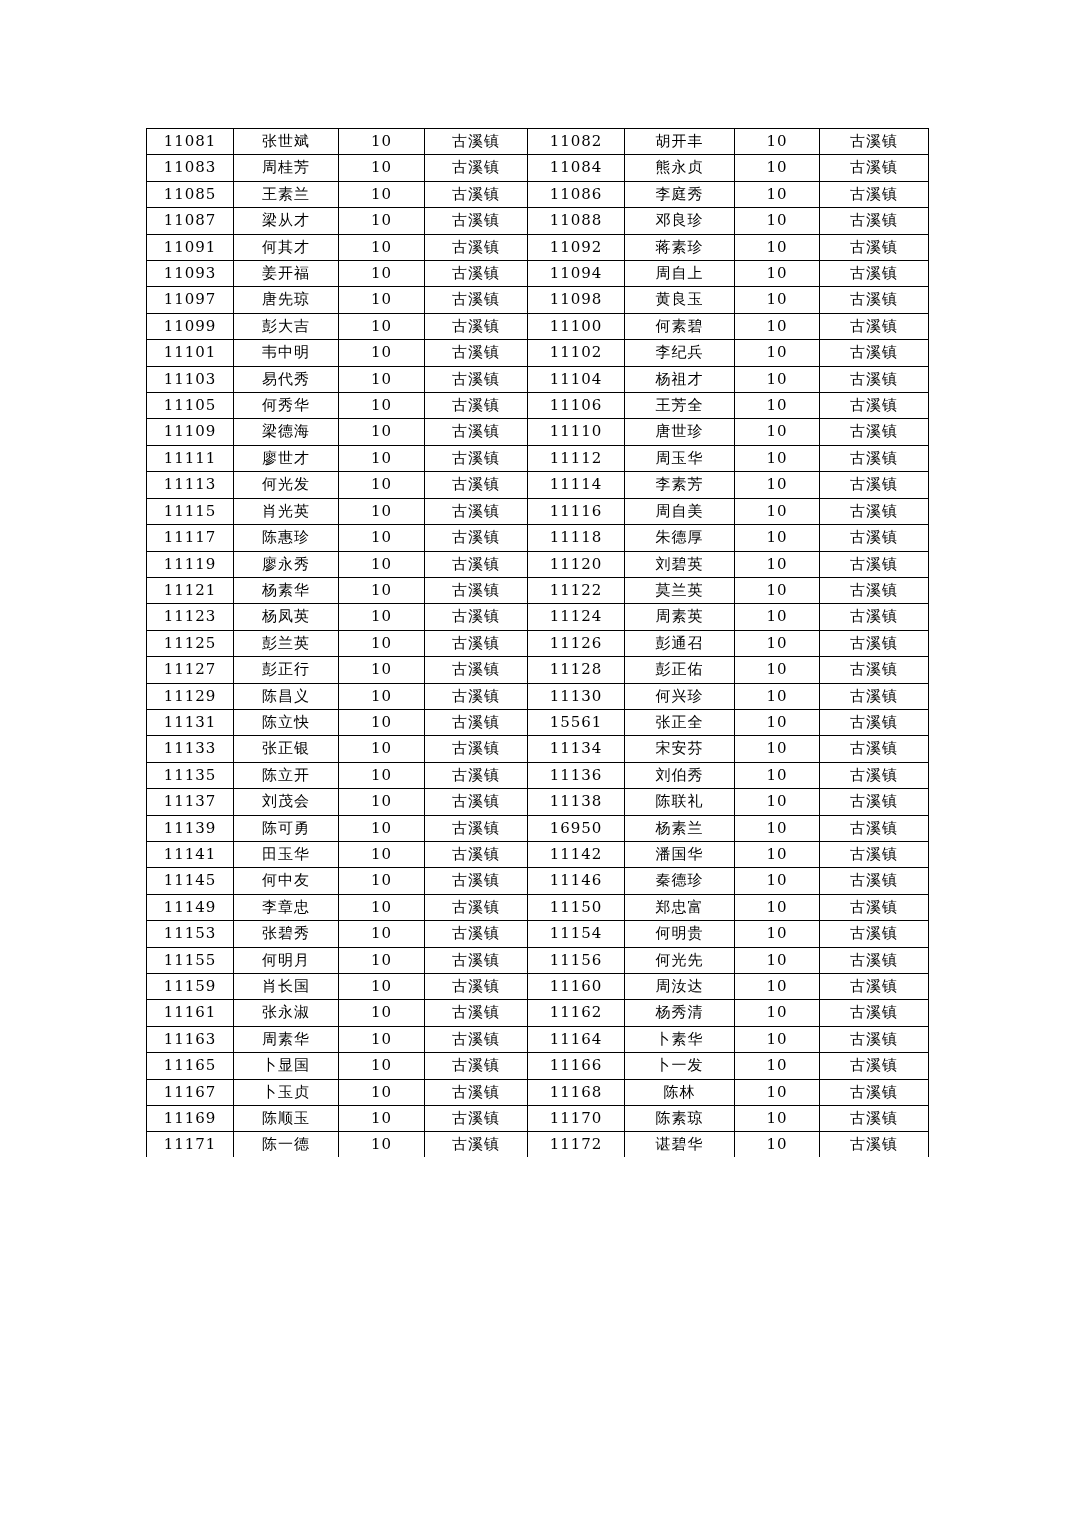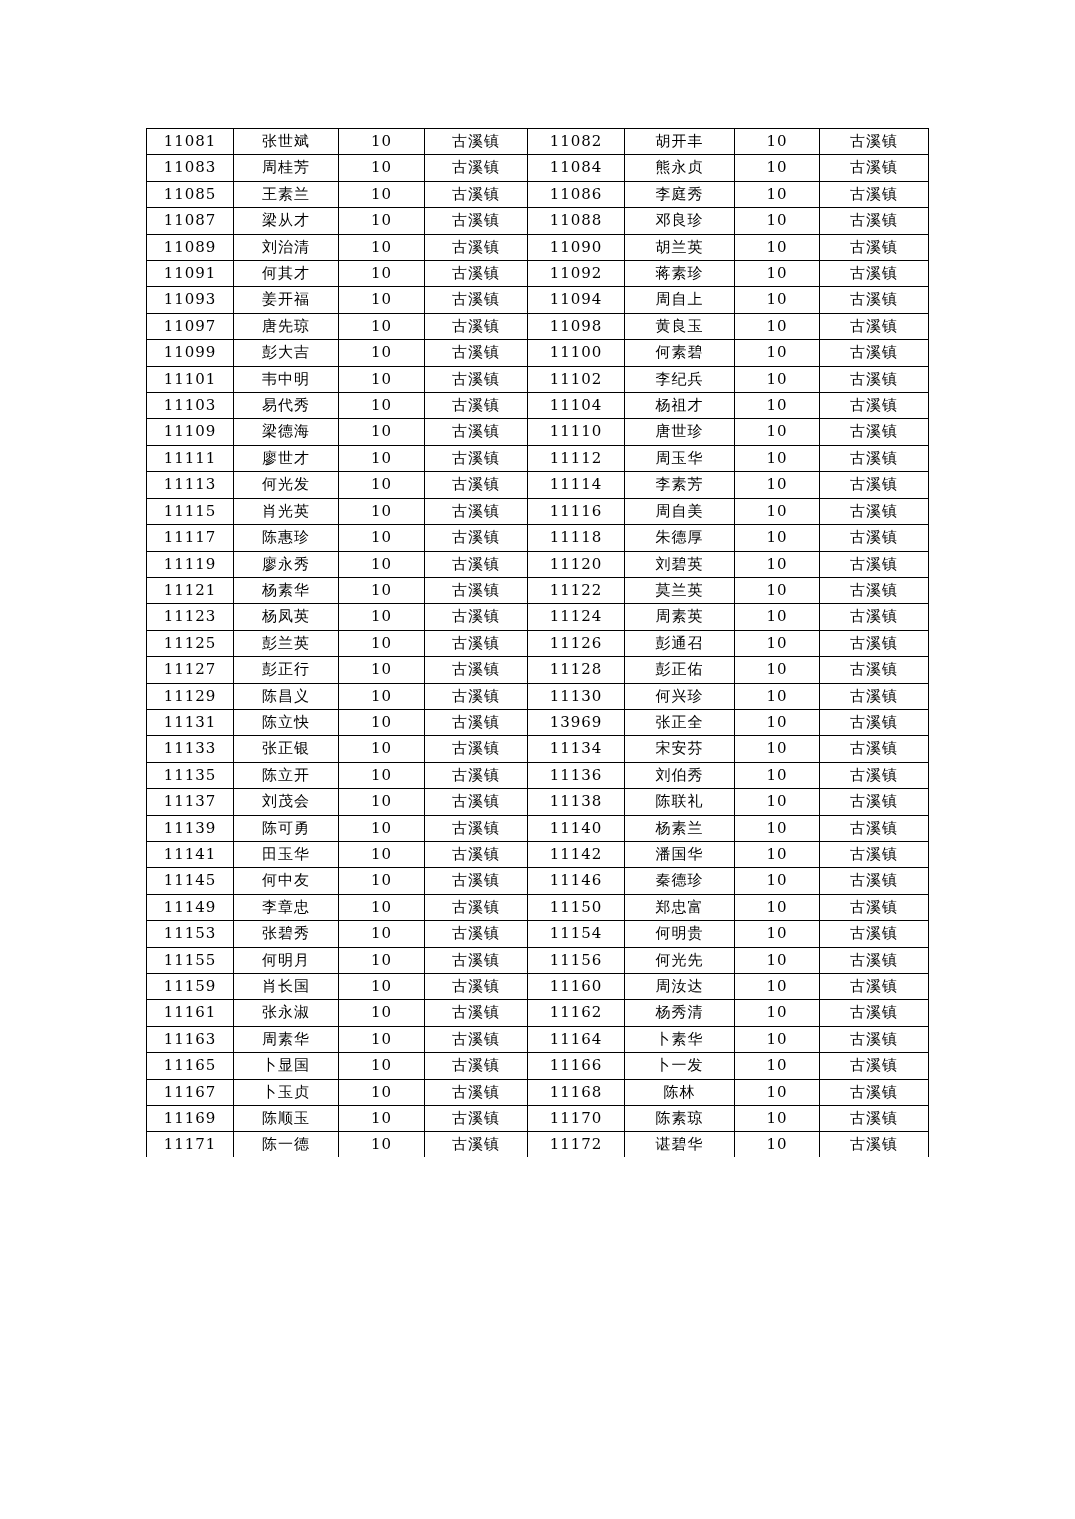--- a/index.html
+++ b/index.html
@@ -100,30 +100,20 @@
     <td>11087</td>
     <td>梁从才</td>
     <td>10</td>
     <td>古溪镇</td>
     <td>11088</td>
     <td>邓良珍</td>
     <td>10</td>
     <td>古溪镇</td>
   </tr>
 
-  <tr>
-    <td>11089</td>
-    <td>刘治清</td>
-    <td>10</td>
-    <td>古溪镇</td>
-    <td>11090</td>
-    <td>胡兰英</td>
-    <td>10</td>
-    <td>古溪镇</td>
-  </tr>
 
   <tr>
     <td>11091</td>
     <td>何其才</td>
     <td>10</td>
     <td>古溪镇</td>
     <td>11092</td>
     <td>蒋素珍</td>
     <td>10</td>
     <td>古溪镇</td>
@@ -178,20 +168,30 @@
     <td>11103</td>
     <td>易代秀</td>
     <td>10</td>
     <td>古溪镇</td>
     <td>11104</td>
     <td>杨祖才</td>
     <td>10</td>
     <td>古溪镇</td>
   </tr>
 
+  <tr>
+    <td>11105</td>
+    <td>何秀华</td>
+    <td>10</td>
+    <td>古溪镇</td>
+    <td>11106</td>
+    <td>王芳全</td>
+    <td>10</td>
+    <td>古溪镇</td>
+  </tr>
 
 
   <tr>
     <td>11109</td>
     <td>梁德海</td>
     <td>10</td>
     <td>古溪镇</td>
     <td>11110</td>
     <td>唐世珍</td>
     <td>10</td>
@@ -306,21 +306,21 @@
     <td>何兴珍</td>
     <td>10</td>
     <td>古溪镇</td>
   </tr>
 
   <tr>
     <td>11131</td>
     <td>陈立快</td>
     <td>10</td>
     <td>古溪镇</td>
-    <td>13969</td>
+    <td>15561</td>
     <td>张正全</td>
     <td>10</td>
     <td>古溪镇</td>
   </tr>
 
   <tr>
     <td>11133</td>
     <td>张正银</td>
     <td>10</td>
     <td>古溪镇</td>
@@ -350,21 +350,21 @@
     <td>陈联礼</td>
     <td>10</td>
     <td>古溪镇</td>
   </tr>
 
   <tr>
     <td>11139</td>
     <td>陈可勇</td>
     <td>10</td>
     <td>古溪镇</td>
-    <td>11140</td>
+    <td>16950</td>
     <td>杨素兰</td>
     <td>10</td>
     <td>古溪镇</td>
   </tr>
 
   <tr>
     <td>11141</td>
     <td>田玉华</td>
     <td>10</td>
     <td>古溪镇</td>

